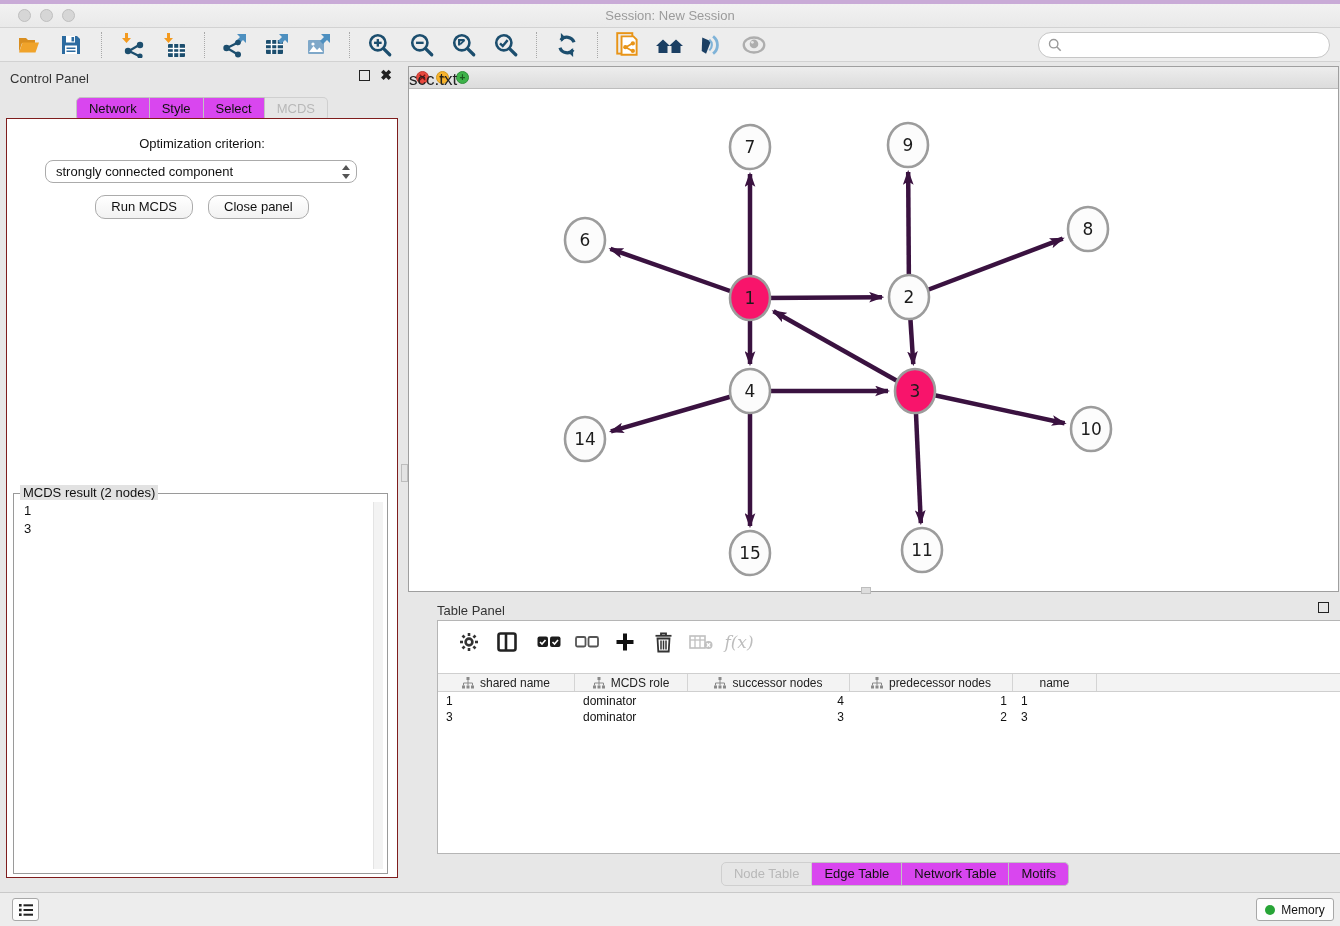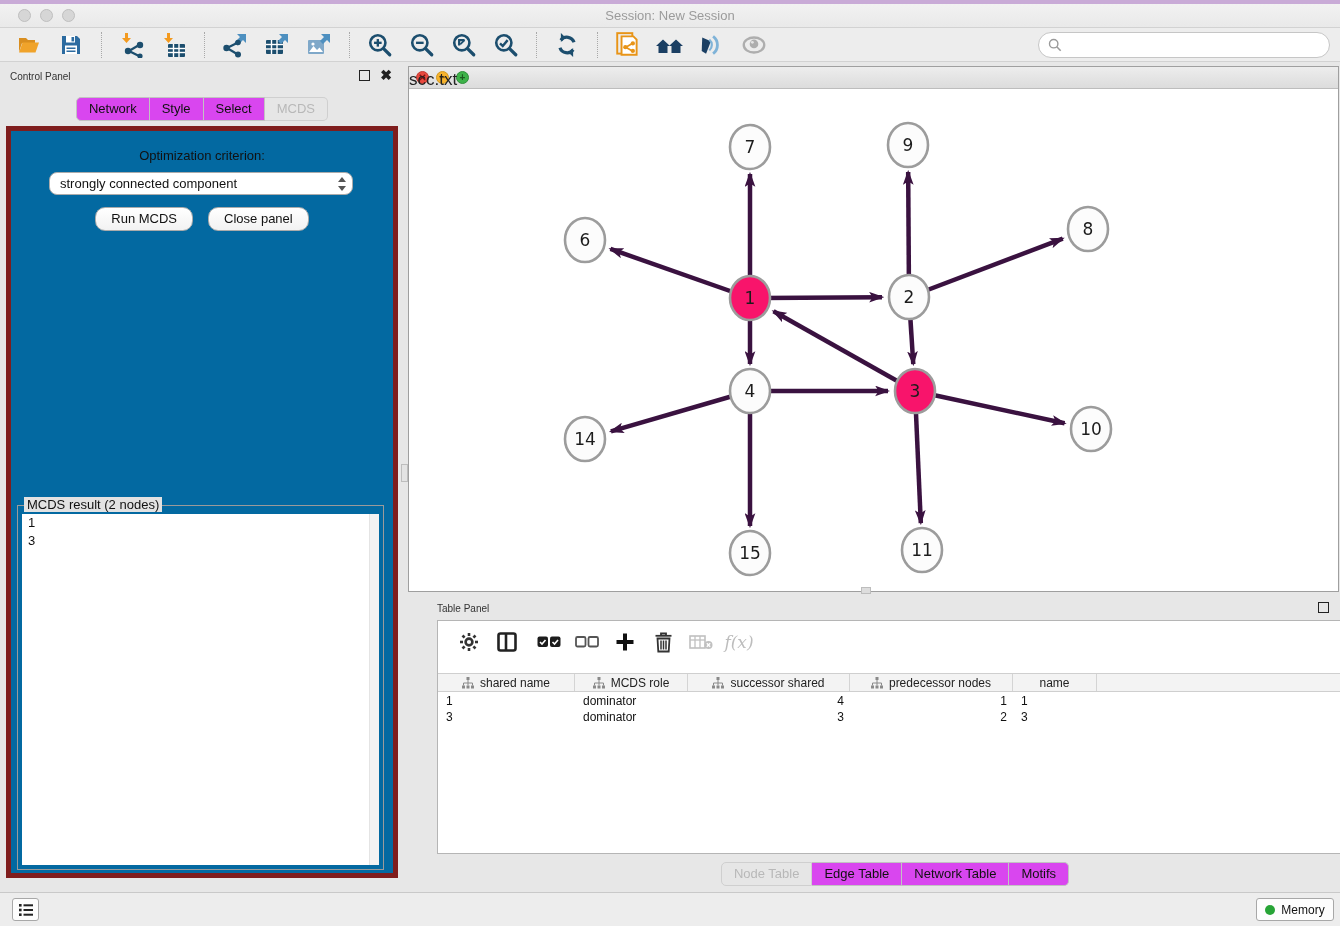--- a/index.html
+++ b/index.html
@@ -16,31 +16,31 @@
   .toolbar { left:0; top:28px; width:1340px; height:34px; background:#ededed; border-bottom:1px solid #d2d2d2; display:flex; align-items:center; padding-left:8px; }
   .ticon { width:32px; height:30px; display:flex; align-items:center; justify-content:center; margin:0 5px; }
   .ticon svg { display:block; }
   .tsep { width:1px; height:26px; border-left:1px dotted #a9a9a9; margin:0 9px; }
   .searchbox { position:absolute; right:10px; top:32px; width:292px; height:26px; background:#fff; border:1px solid #c6c6c6; border-radius:13px; display:flex; align-items:center; padding-left:9px; }
   .searchbox input { border:none; outline:none; flex:1; font-size:13px; background:transparent; margin-left:5px; }
 
   
   .cpanel { left:0; top:62px; width:404px; height:830px; }
   .panel-head { position:absolute; left:0; top:0; width:100%; height:30px; }
-  .panel-title { position:absolute; left:10px; top:9px; font-size:10px; color:#333; }
+  .panel-title { position:absolute; left:10px; top:9px; font-size:13px; color:#333; }
   .panel-btns { position:absolute; right:12px; top:8px; display:flex; gap:10px; align-items:center; }
   .float-btn { width:11px; height:11px; border:1.5px solid #222; display:inline-block; background:transparent; }
   .close-btn { font-size:14px; font-weight:bold; color:#222; line-height:11px; }
   .tabgroup { display:flex; }
   .tab { background:#d946ef; border:1px solid #c2c2c2; border-left:none; padding:3px 12px 4px; font-size:13px; color:#111; white-space:nowrap; }
   .tab:first-child { border-left:1px solid #c2c2c2; border-radius:5px 0 0 5px; }
   .tab:last-child { border-radius:0 5px 5px 0; }
   .tab.active { background:#e6e6e6; color:#b8b8b8; border-color:#cfcfcf; }
   .cp-tabs { position:absolute; left:0; top:35px; width:100%; display:flex; justify-content:center; }
-  .cp-body { position:absolute; left:6px; right:6px; top:56px; bottom:14px; background:#0369a1; border:5px solid #7f1d1d;margin-top:8px; }
+  .cp-body { position:absolute; left:6px; right:6px; top:56px; bottom:14px; background:#ffffff; border:1px solid #7f1d1d; }
   .opt-label { position:absolute; left:0; top:17px; width:100%; text-align:center; font-size:13px; color:#111; }
   .criterion { position:absolute; left:38px; right:40px; top:41px; height:23px; background:#fff; border:1px solid #ababab; border-radius:8px; font-size:13px; color:#111; line-height:21px; padding-left:10px; }
   .stepper { position:absolute; right:3px; top:2px; }
   .btnrow { position:absolute; left:0; top:76px; width:100%; display:flex; justify-content:center; gap:15px; }
   .pbtn { background:linear-gradient(#ffffff,#f2f2f2); border:1px solid #ababab; border-radius:10px; font-size:13px; color:#111; padding:3px 15px 4px; }
   .resultbox { position:absolute; left:6px; right:9px; top:374px; bottom:3px; border:1px solid #9a9a9a; }
   .resultbox .legend { position:absolute; left:6px; top:-9px; background:#e2e2e2; padding:0 3px; font-size:13px; color:#111; }
   .result-inner { position:absolute; left:4px; right:4px; top:8px; bottom:4px; background:#fff; }
   .result-scroll { position:absolute; right:0; top:0; bottom:0; width:10px; background:#f3f3f3; border-left:1px solid #e4e4e4; }
   .result-line { font-size:13px; color:#111; padding:1px 0 1px 6px; line-height:16px; }
@@ -484,21 +484,21 @@
         <div class="th c2">
           <svg width="12" height="12" viewBox="0 0 12 12">
               <g fill="#8a8a8a">
                 <rect x="4.5" y="0" width="3" height="3"></rect>
                 <rect x="0" y="8.5" width="3" height="3"></rect>
                 <rect x="4.5" y="8.5" width="3" height="3"></rect>
                 <rect x="9" y="8.5" width="3" height="3"></rect>
               </g>
               <path d="M6 3v3M1.5 8.5V6h9v2.5M6 6v2.5" fill="none" stroke="#8a8a8a" stroke-width="1"></path>
             </svg>
-          <span>successor shared</span>
+          <span>successor nodes</span>
         </div>
         <div class="th c3">
           <svg width="12" height="12" viewBox="0 0 12 12">
               <g fill="#8a8a8a">
                 <rect x="4.5" y="0" width="3" height="3"></rect>
                 <rect x="0" y="8.5" width="3" height="3"></rect>
                 <rect x="4.5" y="8.5" width="3" height="3"></rect>
                 <rect x="9" y="8.5" width="3" height="3"></rect>
               </g>
               <path d="M6 3v3M1.5 8.5V6h9v2.5M6 6v2.5" fill="none" stroke="#8a8a8a" stroke-width="1"></path>

